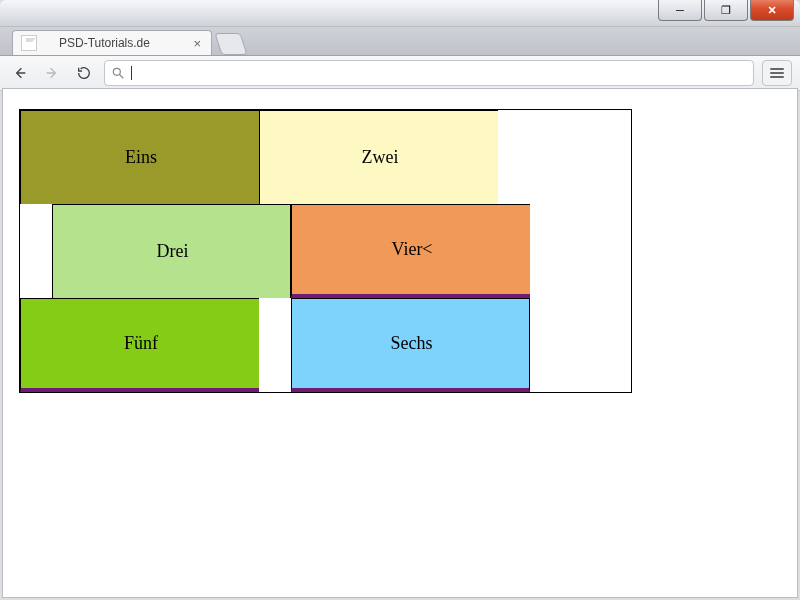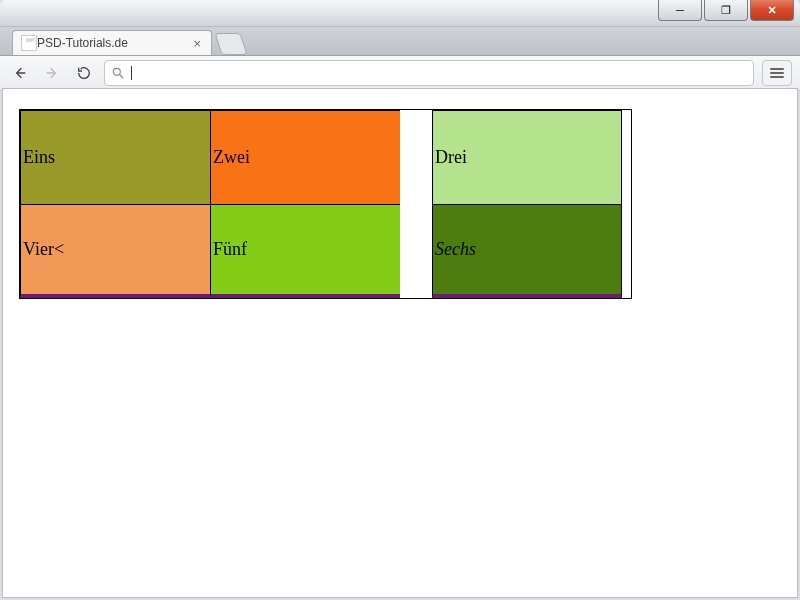--- a/index.html
+++ b/index.html
@@ -3,46 +3,46 @@
 <meta charset="utf-8">
 <style>
   html,body{margin:0;padding:0;font-family:"Segoe UI",Tahoma,sans-serif;font-size:13px;background:#dcdee1;height:100%;overflow:hidden;}
   
   .window{width:800px;height:600px;position:relative;background:#dcdee1;}
   .titlebar{height:26px;background:linear-gradient(#f6f7f9,#dfe2e6 60%,#cfd2d7);border-bottom:1px solid #b9bcc0;position:relative;border-radius:6px 6px 0 0;overflow:hidden;}
   .win-btns{position:absolute;right:6px;top:0;display:flex;gap:2px;}
   .win-btn{width:42px;height:20px;border:1px solid #7a7b7c;border-top:none;border-radius:0 0 4px 4px;display:flex;align-items:center;justify-content:center;font-size:11px;color:#000;background:linear-gradient(#f2f4f7,#d0d4da);}
   .win-btn.close{background:linear-gradient(#e77e61,#d94b2c 45%,#c03a1e);color:#fff;font-weight:bold;}
   .tabstrip{height:28px;background:linear-gradient(#cfd2d7,#bfc3c9);display:flex;align-items:flex-end;padding-left:12px;border-bottom:1px solid #9ea1a6;position:relative;}
-  .tab{height:24px;min-width:180px;padding:0 10px 0 8px;background:#f7f7f7;border:1px solid #a6aab0;border-bottom:none;border-radius:4px 4px 0 0;display:flex;align-items:center;gap:0;font-size:12px;color:#444;position:relative;}
+  .tab{height:24px;min-width:180px;padding:0 10px 0 8px;background:#f7f7f7;border:1px solid #a6aab0;border-bottom:none;border-radius:4px 4px 0 0;display:flex;align-items:center;gap:22px;font-size:12px;color:#444;position:relative;}
   .tab .favicon{width:14px;height:14px;border:1px solid #ccc;background:#fff;position:relative;}
   .tab .favicon:before{content:"";position:absolute;top:2px;right:0;width:6px;height:6px;border-top:4px solid #ddd;border-right:4px solid transparent;}
   .tab .tab-x{margin-left:auto;font-size:13px;color:#666;}
   .newtab{width:24px;height:20px;margin-left:6px;border:1px solid #a6aab0;border-radius:4px;background:#e6e8ec;transform:skewX(18deg);}
   .navrow{height:34px;background:linear-gradient(#f7f8fa,#ebedf0);border-bottom:1px solid #c6c9cd;display:flex;align-items:center;padding:0 8px;gap:8px;}
   .ico-btn{width:24px;height:24px;border-radius:4px;display:flex;align-items:center;justify-content:center;color:#555;}
   .ico-btn.disabled{color:#bbb;}
   .ico-btn svg{width:16px;height:16px;display:block;}
   .addr{flex:1;height:24px;border:1px solid #c2c5ca;border-radius:4px;background:#fff;display:flex;align-items:center;padding:0 6px;gap:6px;color:#888;}
   .addr svg{width:14px;height:14px;}
   .addr .caret{width:0;height:14px;border-left:1px solid #333;}
   .menu-btn{width:28px;height:24px;border:1px solid #c2c5ca;border-radius:4px;display:flex;flex-direction:column;align-items:center;justify-content:center;gap:2px;background:#f2f3f5;}
   .menu-btn span{width:14px;height:2px;background:#666;border-radius:1px;}
   
   .viewport{position:absolute;left:2px;right:2px;top:88px;bottom:2px;background:#fff;border:1px solid #b9bcc0;overflow:hidden;}
   .grid{display:flex;flex-wrap:wrap;width:611px;margin:20px 0 0 16px;border:1px solid #000;}
-  .cell{width:190px;height:94px;border:1px solid #000;margin:0;display:flex;align-items:center;padding-left:2px;font-family:"Times New Roman",serif;font-size:18px;color:#000;box-sizing:border-box;border-right:none;border-bottom:none;}
+  .cell{width:239px;height:94px;border:1px solid #000;margin:0;display:flex;align-items:center;padding-left:2px;font-family:"Times New Roman",serif;font-size:18px;color:#000;box-sizing:border-box;border-right:none;border-bottom:none;justify-content:center;}
   .grid .cell:nth-child(3n){border-right:1px solid #000;margin-left:32px;}
   .grid .cell:nth-last-child(-n+3){border-bottom:4px solid #701a75;}
   .c0{background:#9a9a2a;}
-  .c1{background:#f97316;}
+  .c1{background:#fef9c3;}
   .c2{background:#b5e28c;}
   .c3{background:#f19a57;}
   .c4{background:#84cc16;}
-  .c5{background:#4d7c0f;font-style:italic;}
+  .c5{background:#7dd3fc;}
 </style>
 </head>
 <body>
 
 <div class="window">
 
   <div class="titlebar">
     <div class="win-btns">
       <div class="win-btn">
           <span>─</span>

